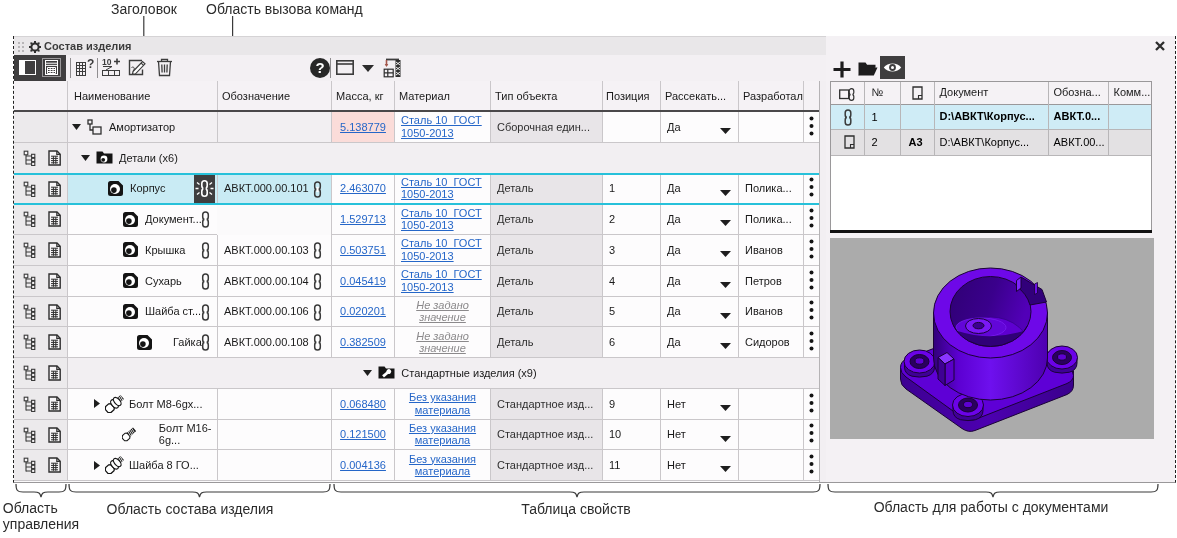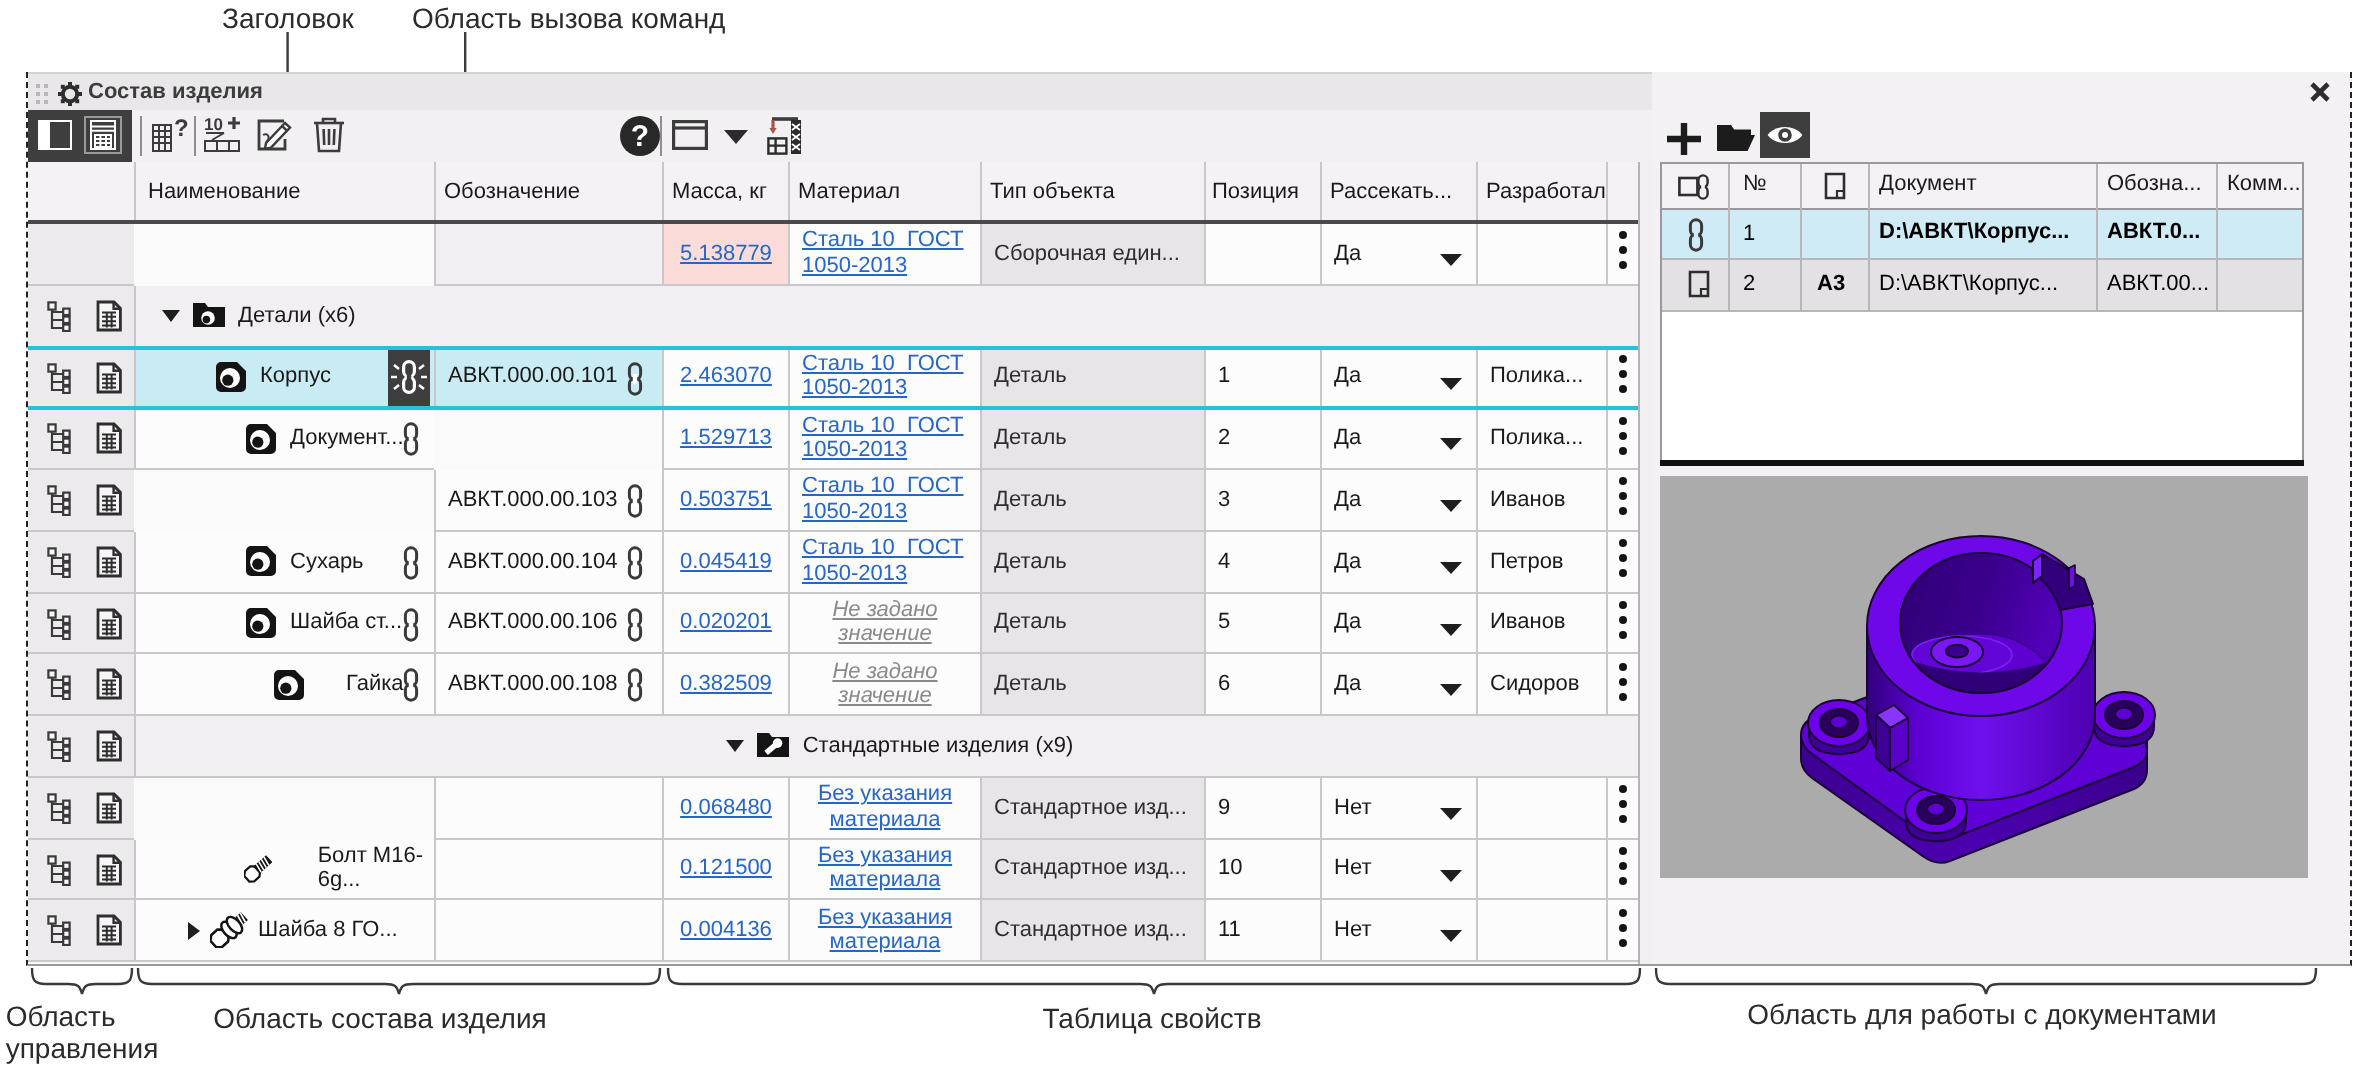--- a/index.html
+++ b/index.html
@@ -157,20 +157,35 @@
 <div class="colline" style="left:380px;background:#cac7ca"></div>
 <div class="colline" style="left:476px;background:#cac7ca"></div>
 <div class="colline" style="left:588px;background:#cac7ca"></div>
 <div class="colline" style="left:646px;background:#cac7ca"></div>
 <div class="colline" style="left:724px;background:#cac7ca"></div>
 <div class="colline" style="left:789px;background:#cac7ca"></div>
 </div>
 <div id="tbl" class="abs" style="left:0;top:76px;width:805px;height:369px;">
 <div class="row" style="top:0.0px;height:30.75px;">
 <div class="cell nb" style="left:0px;width:53px;background:#eceaec;"></div>
+<div class="cell " style="left:53px;width:150px;background:#f2eff2;">
+          <span style="display:flex;align-items:center;gap:6px;margin-left:4px">
+            <svg width="9" height="6" viewBox="0 0 9 6">
+              <path d="M0 0h9L4.5 6z" fill="#1e1e1e"></path>
+            </svg>
+            <svg width="16" height="16" viewBox="0 0 16 16">
+<g stroke="#2e2e2e" fill="none" stroke-width="1.3">
+<rect x="1" y="1" width="4" height="4"></rect>
+<path d="M3 5v6h3"></path>
+<rect x="6" y="8" width="8" height="7"></rect>
+</g>
+            </svg>
+            <span>Амортизатор</span>
+          </span>
+        </div>
 <div class="cell " style="left:203px;width:114px;background:#f2eff2;">
           <span style="margin-left:6px"></span>
         </div>
 <div class="cell " style="left:317px;width:63px;background:#fbdcd9;">
           <span class="lk" style="margin:0 auto">5.138779</span>
         </div>
 <div class="cell " style="left:380px;width:96px;background:#fdfcfd;">
           <span class="lk" style="margin-left:6px;line-height:12.5px">Сталь 10&nbsp; ГОСТ<br>1050-2013</span>
         </div>
 <div class="cell " style="left:476px;width:112px;background:#e8e5e8;">
@@ -391,20 +406,38 @@
 </g>
             </svg></span>
           <span style="position:absolute;left:34px;top:7px"><svg width="13" height="16" viewBox="0 0 13 16">
 <path d="M1 1h8l3.2 3.2V15H1z" fill="#f7f5f7" stroke="#2e2e2e" stroke-width="1.4"></path>
 <path d="M8.8 1v3.4H12" fill="none" stroke="#2e2e2e" stroke-width="1.2"></path>
 <g stroke="#2e2e2e" stroke-width="1">
                 <path d="M3 6.2h7M3 8.4h7M3 10.6h7M3 12.8h7M5.4 6.2v7.6M7.8 6.2v7.6"></path>
               </g>
 </svg></span>
         </div>
+<div class="cell " style="left:53px;width:150px;background:#fdfcfd;">
+          <span style="display:flex;align-items:center;gap:6px;margin-left:39px">
+            <span style="width:9px"></span>
+            <svg width="17" height="17" viewBox="0 0 17 17">
+<path d="M3.5 1h8L16 5.5v8a2.5 2.5 0 01-2.5 2.5h-10A2.5 2.5 0 011 13.5v-10A2.5 2.5 0 013.5 1z" fill="#141414"></path>
+<circle cx="8" cy="9" r="5" fill="#fff"></circle>
+<circle cx="6.9" cy="10.1" r="2.8" fill="#141414"></circle>
+</svg>
+            <span>Крышка</span>
+          </span>
+          <span style="position:absolute;right:7px;top:7px"><svg width="9" height="17" viewBox="0 0 9 17">
+<g fill="none" stroke="#3a3a3a" stroke-width="1.5">
+<rect x="1.7" y="0.9" width="5.6" height="8" rx="2.8"></rect>
+<rect x="1.7" y="8.1" width="5.6" height="8" rx="2.8"></rect>
+</g>
+<rect x="3.4" y="6" width="2.2" height="5" fill="#fff"></rect>
+</svg></span>
+        </div>
 <div class="cell " style="left:203px;width:114px;background:#fdfcfd;">
           <span style="margin-left:6px">АВКТ.000.00.103</span>
           <span style="position:absolute;right:9px;top:7px"><svg width="9" height="17" viewBox="0 0 9 17">
 <g fill="none" stroke="#3a3a3a" stroke-width="1.5">
 <rect x="1.7" y="0.9" width="5.6" height="8" rx="2.8"></rect>
 <rect x="1.7" y="8.1" width="5.6" height="8" rx="2.8"></rect>
 </g>
 <rect x="3.4" y="6" width="2.2" height="5" fill="#fff"></rect>
 </svg></span>
         </div>
@@ -716,20 +749,37 @@
 <rect x="8.6" y="12.3" width="3.2" height="3.2" fill="#f7f5f7"></rect>
 </g>
             </svg></span>
           <span style="position:absolute;left:34px;top:7px"><svg width="13" height="16" viewBox="0 0 13 16">
 <path d="M1 1h8l3.2 3.2V15H1z" fill="#f7f5f7" stroke="#2e2e2e" stroke-width="1.4"></path>
 <path d="M8.8 1v3.4H12" fill="none" stroke="#2e2e2e" stroke-width="1.2"></path>
 <g stroke="#2e2e2e" stroke-width="1">
                 <path d="M3 6.2h7M3 8.4h7M3 10.6h7M3 12.8h7M5.4 6.2v7.6M7.8 6.2v7.6"></path>
               </g>
 </svg></span>
+        </div>
+<div class="cell " style="left:53px;width:150px;background:#fdfcfd;">
+          <span style="display:flex;align-items:center;gap:5px;margin-left:26px">
+            <svg width="6" height="9" viewBox="0 0 6 9">
+              <path d="M0 0v9L6 4.5z" fill="#1e1e1e"></path>
+            </svg>
+            <svg width="19" height="18" viewBox="0 0 19 18">
+<g transform="translate(4.8,13.2) rotate(-42)">
+<path d="M-4.2 -2.2 L-2.1 -4 L2.1 -4 L4.2 -2.2 L4.2 2.2 L2.1 4 L-2.1 4 L-4.2 2.2 Z" fill="#fff" stroke="#141414" stroke-width="1.3"></path>
+<rect x="3.2" y="-2.6" width="13.5" height="5.2" fill="#141414"></rect>
+<path d="M12.6 -2.6 l-1.2 5.2 M14.4 -2.6 l-1.2 5.2 M16.2 -2.6 l-1.2 5.2" stroke="#fff" stroke-width="0.9"></path>
+<ellipse cx="6.3" cy="0" rx="2.7" ry="4.9" fill="#fff" stroke="#141414" stroke-width="1.2"></ellipse>
+<ellipse cx="10" cy="0" rx="2.7" ry="4.9" fill="#fff" stroke="#141414" stroke-width="1.2"></ellipse>
+</g>
+</svg>
+            <span>Болт М8-6gx...</span>
+          </span>
         </div>
 <div class="cell " style="left:203px;width:114px;background:#fdfcfd;">
           <span style="margin-left:6px"></span>
         </div>
 <div class="cell " style="left:317px;width:63px;background:#fdfcfd;">
           <span class="lk" style="margin:0 auto">0.068480</span>
         </div>
 <div class="cell " style="left:380px;width:96px;background:#fdfcfd;">
           <span class="lk" style="margin:0 auto;text-align:center;line-height:12.5px">Без указания<br>материала</span>
         </div>

